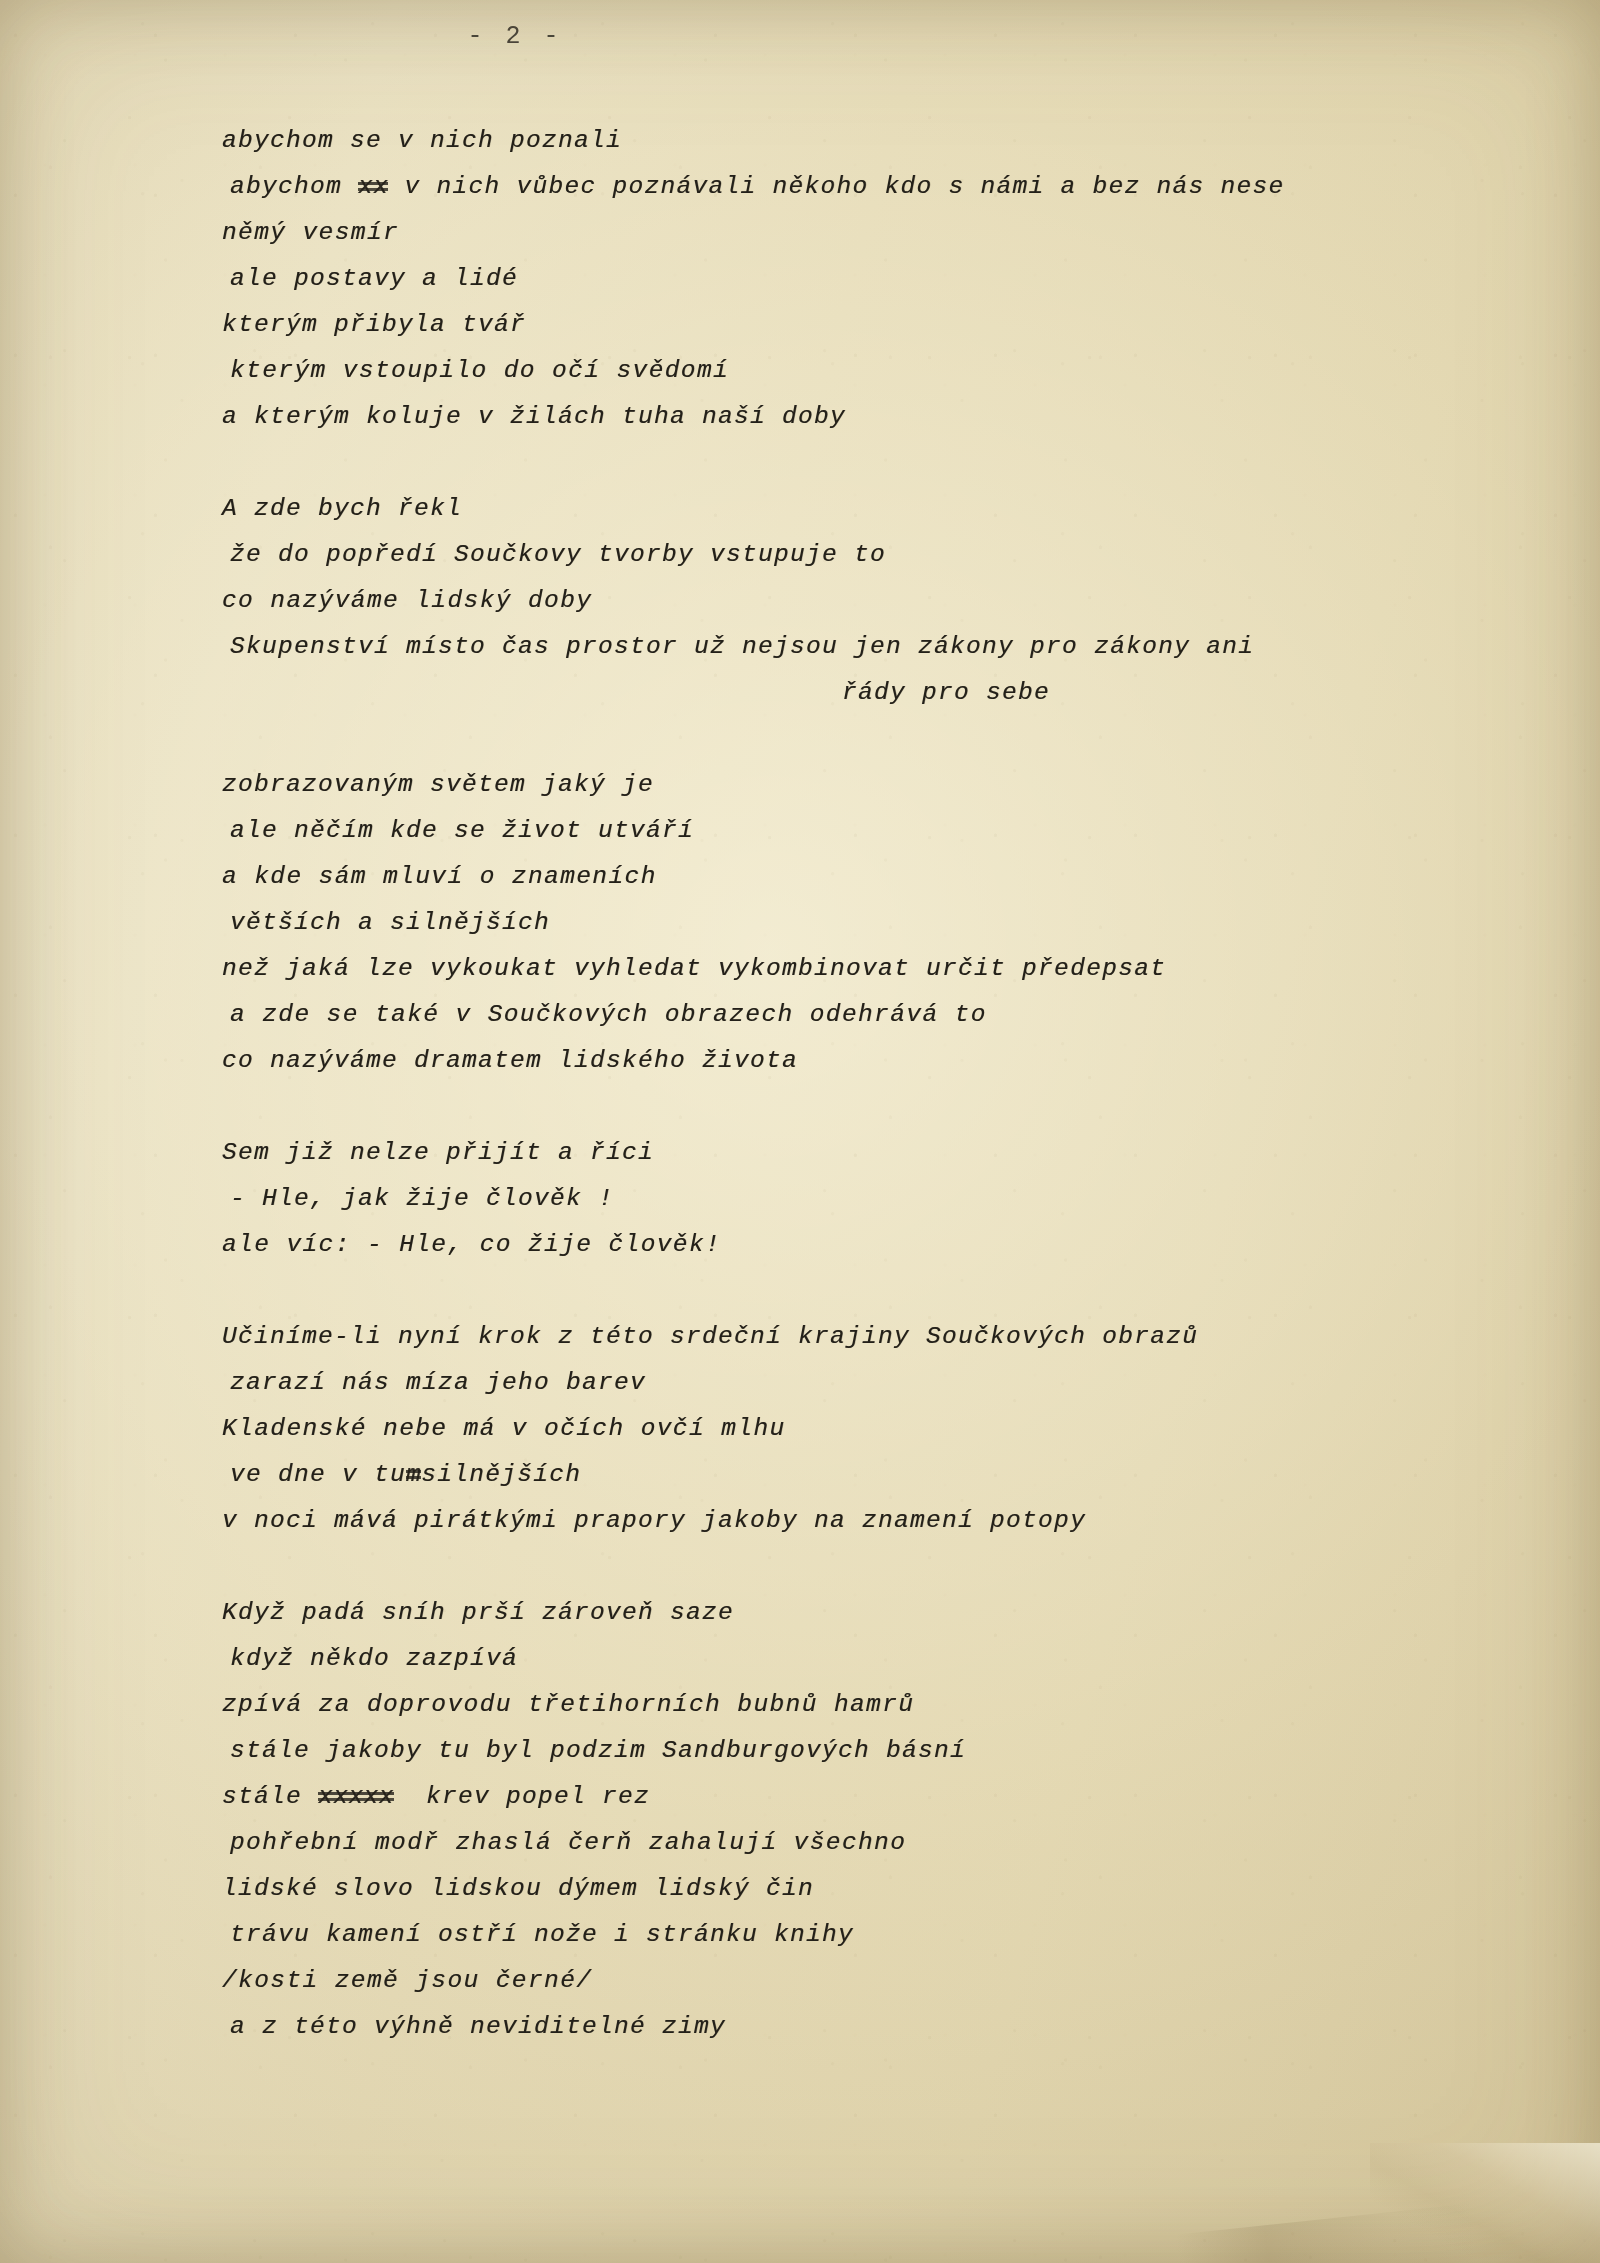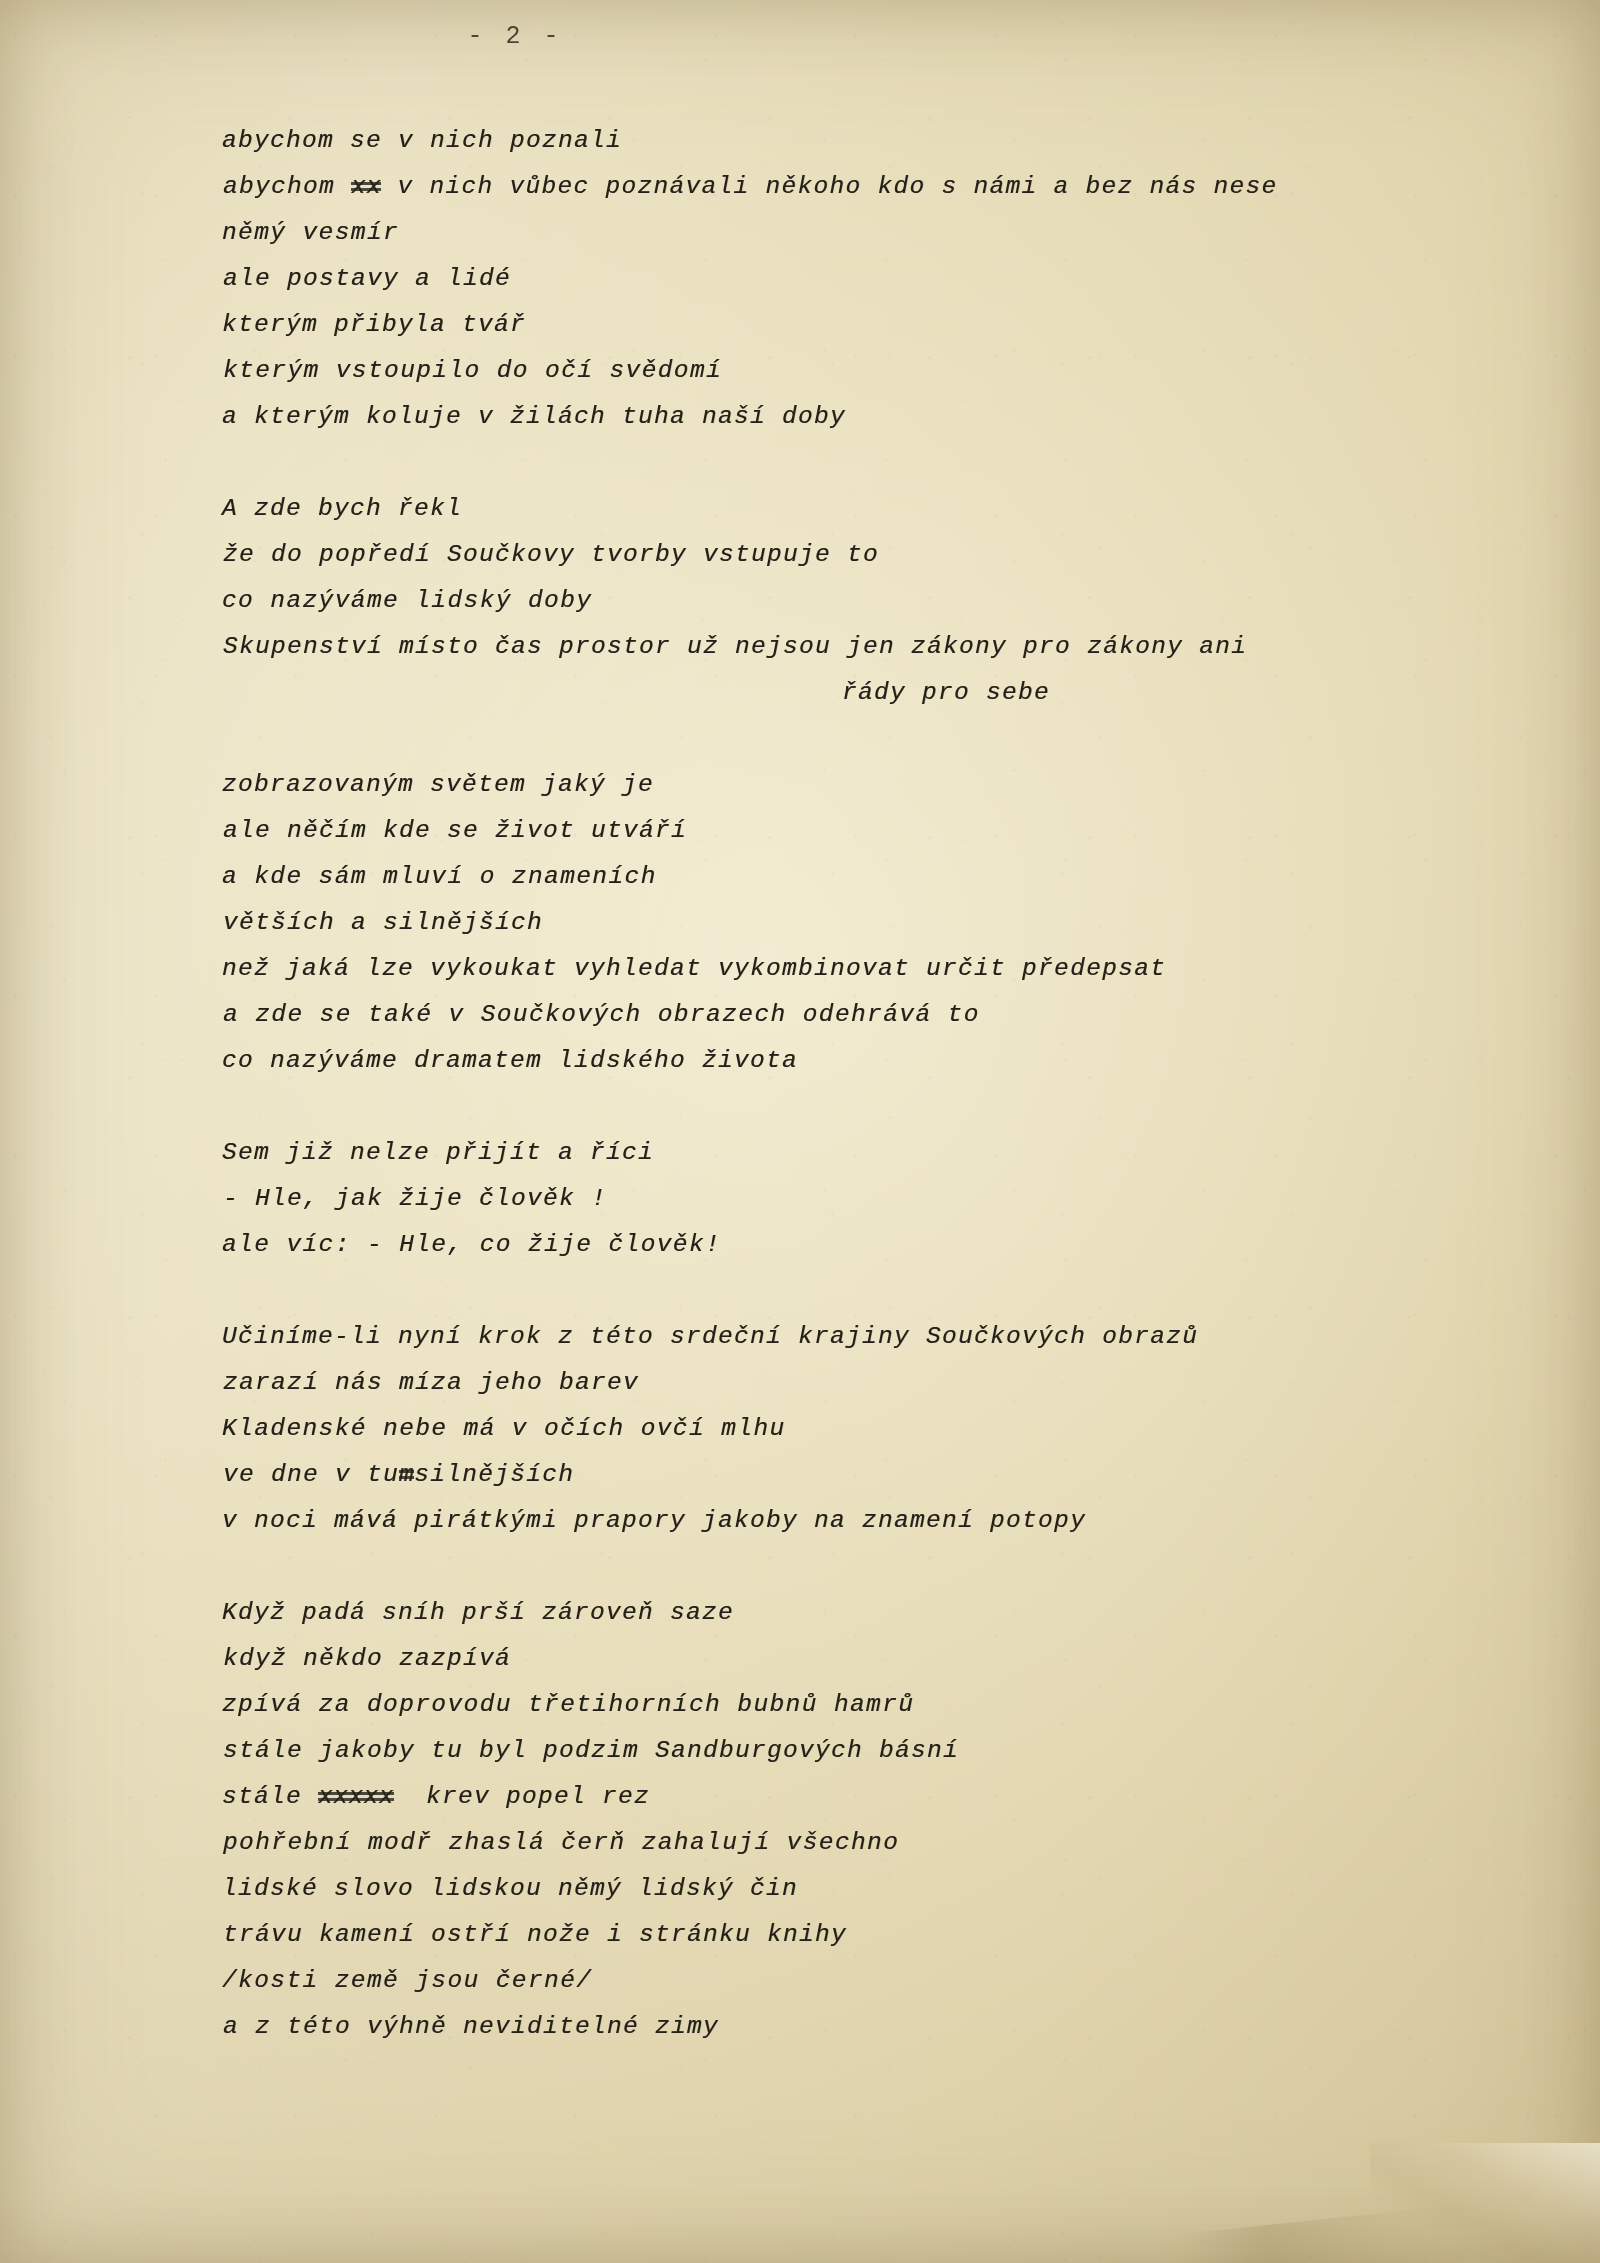--- a/index.html
+++ b/index.html
@@ -124,21 +124,21 @@
     position: relative;
     background: linear-gradient(
         transparent 34%, rgba(35,32,25,0.80) 34%, rgba(35,32,25,0.80) 46%,
         transparent 46%, transparent 56%, rgba(35,32,25,0.78) 56%,
         rgba(35,32,25,0.78) 68%, transparent 68%);
     color: rgba(35,32,25,0.92);
     letter-spacing: 0.5px;
   }
 
   
-  .stanza .line:nth-child(2n) { margin-left: 1px; }
+  .stanza .line:nth-child(2n) { margin-left: 8px; }
   .stanza .line:nth-child(3n) { letter-spacing: 1.4px; }
 </style>
 </head>
 <body>
 
 <div class="page">
 
   <div class="grain"></div>
 
   <div class="page-number">- 2 -</div>
@@ -181,21 +181,21 @@
         <div class="line"><span>ve dne v tu</span><span class="xout">m</span><span>silnějších</span></div>
         <div class="line">v noci mává pirátkými prapory jakoby na znamení potopy</div>
       </div>
       <div class="stanza">
         <div class="line">Když padá sníh prší zároveň saze</div>
         <div class="line">když někdo zazpívá</div>
         <div class="line">zpívá za doprovodu třetihorních bubnů hamrů</div>
         <div class="line">stále jakoby tu byl podzim Sandburgových básní</div>
         <div class="line"><span>stále </span><span class="xout">xxxxx</span><span>  krev popel rez</span></div>
         <div class="line">pohřební modř zhaslá čerň zahalují všechno</div>
-        <div class="line">lidské slovo lidskou němý lidský čin</div>
+        <div class="line">lidské slovo lidskou dýmem lidský čin</div>
         <div class="line">trávu kamení ostří nože i stránku knihy</div>
         <div class="line">/kosti země jsou černé/</div>
         <div class="line">a z této výhně neviditelné zimy</div>
       </div>
     </div>
 
   <div class="edge-shadow"></div>
   <div class="corner-fold"></div>
   <div class="corner-crack"></div>
 </div>

